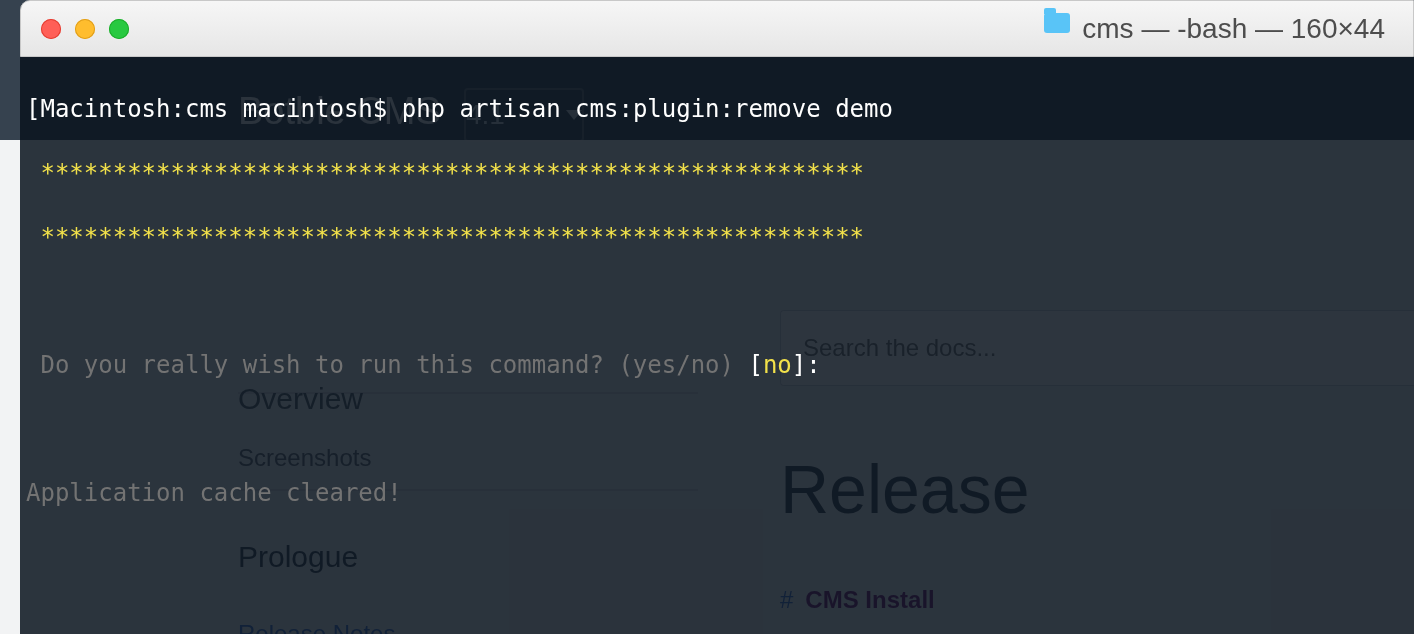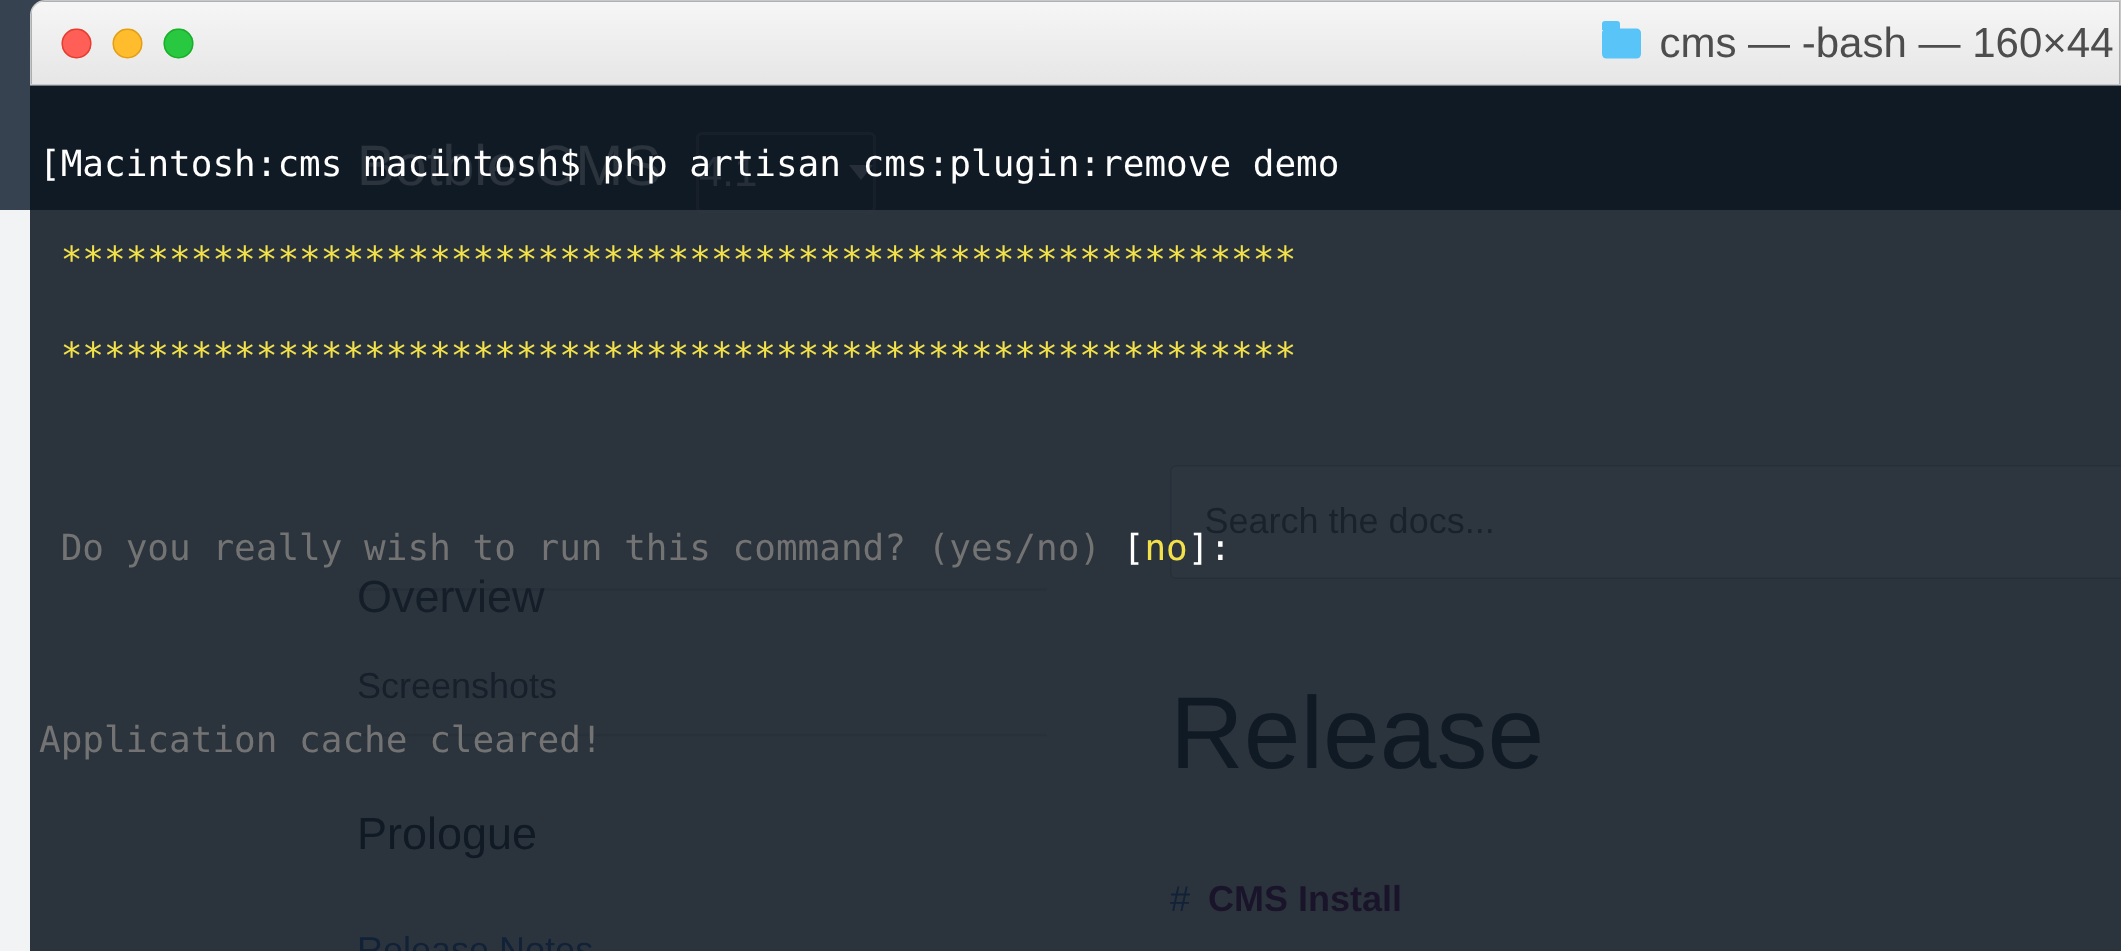--- a/index.html
+++ b/index.html
@@ -71,22 +71,22 @@
     border-top-left-radius: 10px;
     display: flex; align-items: center;
     z-index: 5;
   }
   .traffic { display:flex; gap:14px; margin-left: 20px; }
   .tl-dot { width: 20px; height: 20px; border-radius: 50%; }
   .tl-red { background:#ff5f57; box-shadow: inset 0 0 0 1px #e33e32; }
   .tl-yellow { background:#ffbd2e; box-shadow: inset 0 0 0 1px #e09e1a; }
   .tl-green  { background:#28c940; box-shadow: inset 0 0 0 1px #1dad2b; }
   .title-right {
-    margin-left: auto; margin-right: 4px;
-    display:flex; align-items:center; gap: 12px;
+    margin-left: auto; margin-right: 28px;
+    display:flex; gap: 12px;
     color: #4d4d4d; font-size: 28px;
   }
   .folder-icon { width: 26px; height: 20px; background:#59c4f7; border-radius: 3px; position: relative; }
   .folder-icon::before { content:""; position:absolute; top:-5px; left:0; width:12px; height:6px; background:#59c4f7; border-radius: 2px 2px 0 0; }
 
   
   .terminal {
     position: absolute; left: 20px; top: 57px; right: 0; bottom: 0;
     background: rgba(10, 20, 30, 0.86);
     font-family: "Menlo","Consolas","DejaVu Sans Mono",monospace;

